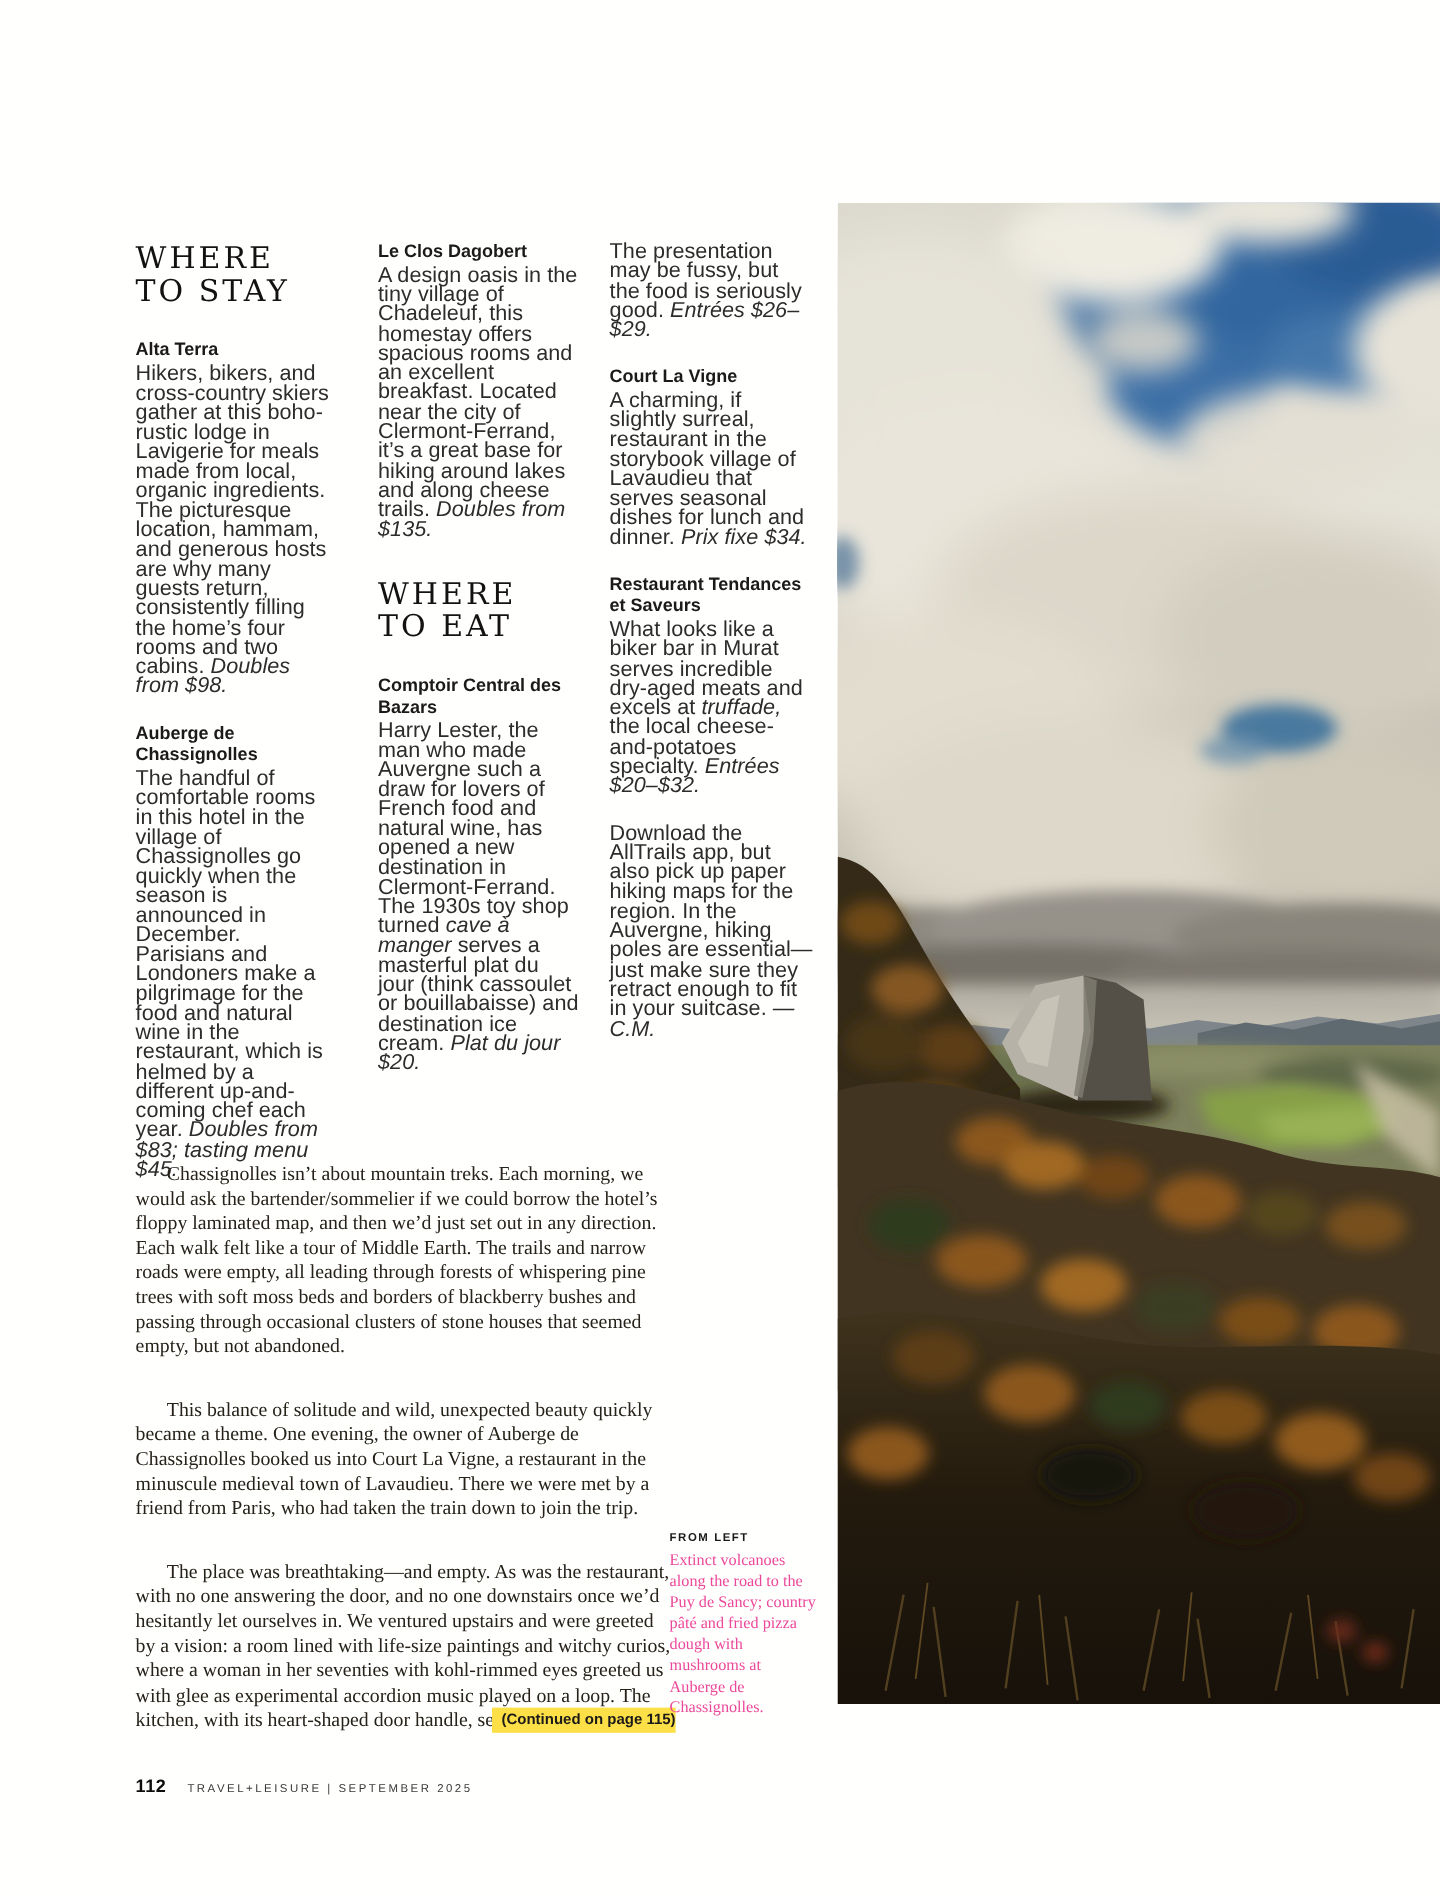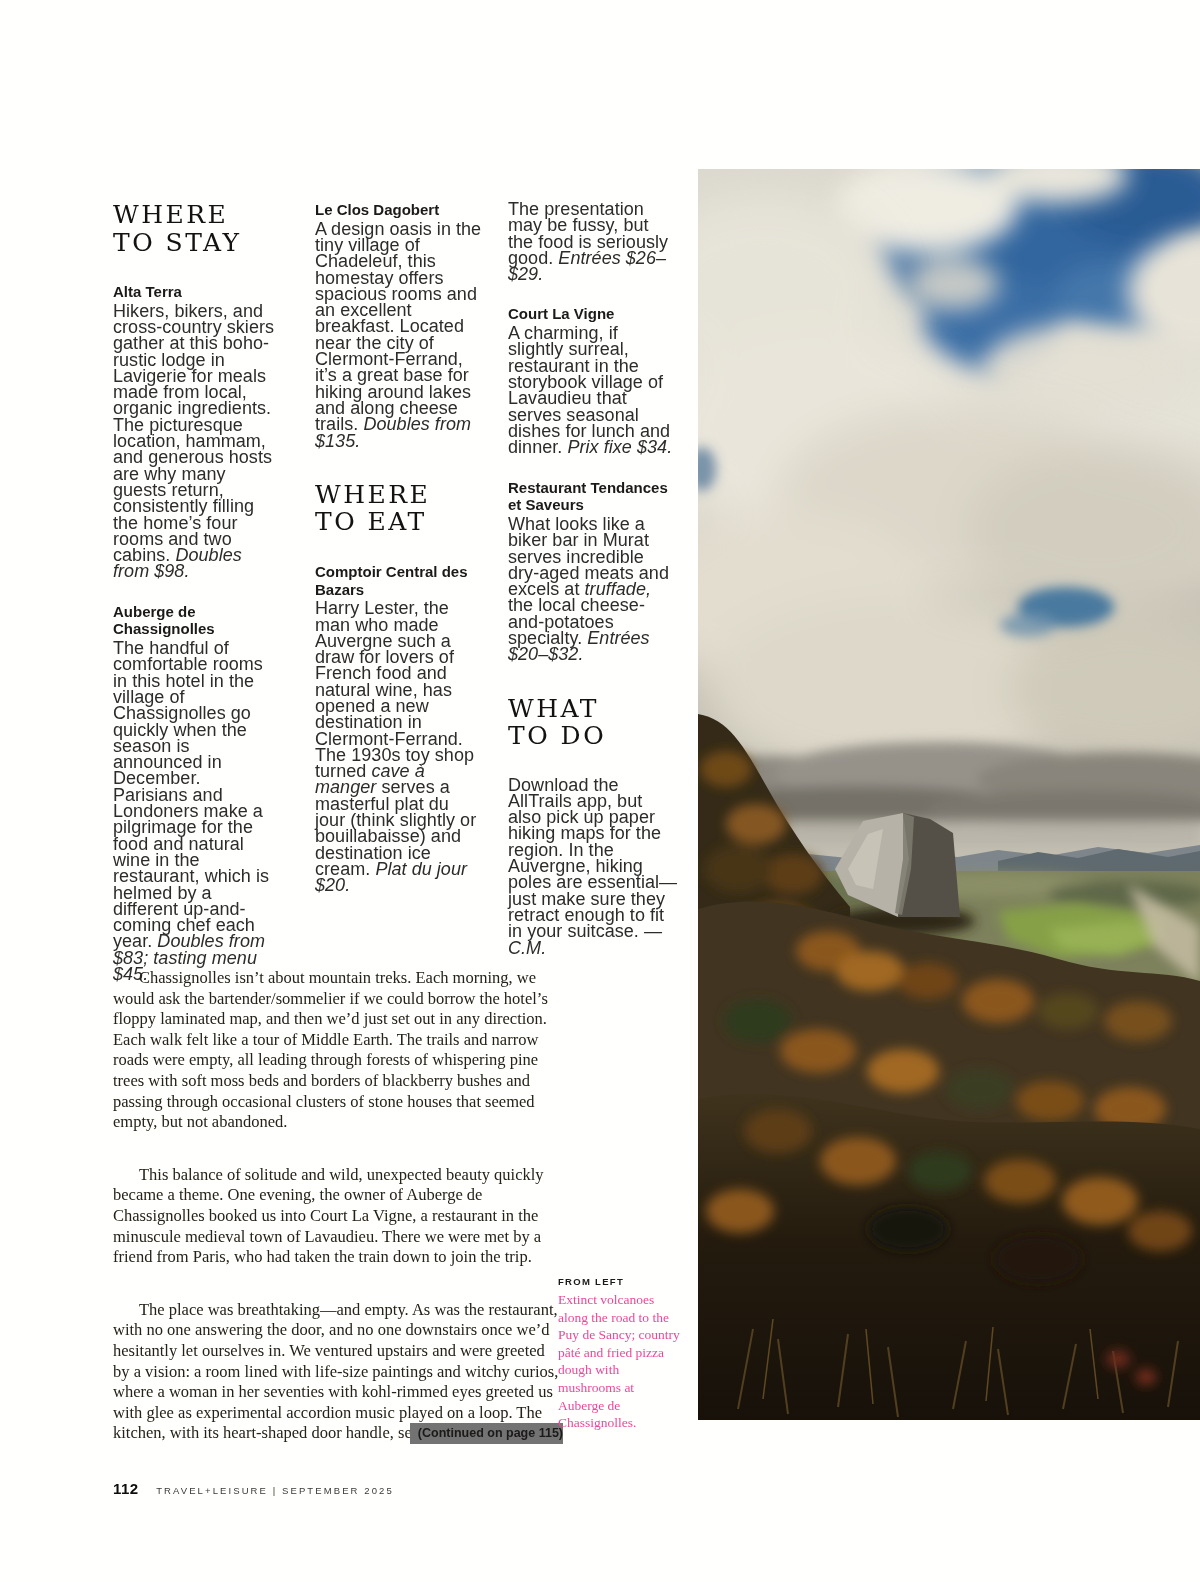--- a/index.html
+++ b/index.html
@@ -16,21 +16,21 @@
   .entry{margin:0 0 23px 0;}
   .entry-name{font-size:15px;font-weight:700;line-height:1.18;margin:0 0 2px 0;color:#1b1a18;}
   .entry-body{font-size:18px;line-height:16.3px;margin:0;letter-spacing:.05px;}
   .entry-body em{font-style:italic;}
   
   .article{position:absolute;left:113px;top:936px;width:450px;
            font-family:"Liberation Serif",serif;font-size:16.5px;line-height:20.6px;color:#262219;}
   .article p{margin:0;}
   .article p.ind{text-indent:26px;margin-top:32px;}
   .continued{position:absolute;right:0;bottom:0;font-family:"Liberation Sans",sans-serif;
-             font-size:12.5px;font-weight:700;color:#1b1a18;background:#737373;padding-left:8px;}
+             font-size:12.5px;font-weight:700;color:#1b1a18;background:#fde047;padding-left:8px;}
   
   .caption{position:absolute;left:558px;top:1276px;width:124px;}
   .caption-label{font-size:9.5px;font-weight:700;letter-spacing:1.3px;color:#1b1a18;margin-bottom:4px;}
   .caption-text{font-family:"Liberation Serif",serif;font-size:13.5px;
                 line-height:17.6px;color:#ec4899;}
   
   .footer{position:absolute;left:113px;top:1480px;white-space:nowrap;}
   .page-num{font-size:15px;font-weight:700;color:#0e0d0c;margin-right:13px;letter-spacing:.5px;}
   .footer-mag{font-size:9.5px;font-weight:400;letter-spacing:2.1px;color:#3b3a37;}
   
@@ -60,42 +60,40 @@
     <div class="entry">
       <h3 class="entry-name">Le Clos Dagobert</h3>
       <p class="entry-body"><span>A design oasis in the tiny village of Chadeleuf, this homestay offers spacious rooms and an excellent breakfast. Located near the city of Clermont-Ferrand, it’s a great base for hiking around lakes and along cheese trails.</span> <em>Doubles from $135.</em></p>
     </div>
 
     <h2 class="display mid">WHERE
 TO EAT</h2>
 
     <div class="entry">
       <h3 class="entry-name">Comptoir Central des Bazars</h3>
-      <p class="entry-body"><span>Harry Lester, the man who made Auvergne such a draw for lovers of French food and natural wine, has opened a new destination in Clermont-Ferrand. The 1930s toy shop turned </span><em>cave à manger</em><span> serves a masterful plat du jour (think slightly or bouillabaisse) and destination ice cream.</span> <em>Plat du jour $20.</em></p>
+      <p class="entry-body"><span>Harry Lester, the man who made Auvergne such a draw for lovers of French food and natural wine, has opened a new destination in Clermont-Ferrand. The 1930s toy shop turned </span><em>cave à manger</em><span> serves a masterful plat du jour (think cassoulet or bouillabaisse) and destination ice cream.</span> <em>Plat du jour $20.</em></p>
     </div>
 
   </div>
 
   <div class="col col3">
     <div class="entry">
       <p class="entry-body"><span>The presentation may be fussy, but the food is seriously good.</span> <em>Entrées $26–$29.</em></p>
     </div>
 
     <div class="entry">
       <h3 class="entry-name">Court La Vigne</h3>
       <p class="entry-body"><span>A charming, if slightly surreal, restaurant in the storybook village of Lavaudieu that serves seasonal dishes for lunch and dinner.</span> <em>Prix fixe $34.</em></p>
     </div>
 
     <div class="entry">
       <h3 class="entry-name">Restaurant Tendances et Saveurs</h3>
       <p class="entry-body"><span>What looks like a biker bar in Murat serves incredible dry-aged meats and excels at </span><em>truffade,</em><span> the local cheese-and-potatoes specialty.</span> <em>Entrées $20–$32.</em></p>
     </div>
 
-    <h2 class="display mid">WHAT
-TO DO</h2>
 
     <div class="entry">
       <p class="entry-body"><span>Download the AllTrails app, but also pick up paper hiking maps for the region. In the Auvergne, hiking poles are essential—just make sure they retract enough to fit in your suitcase.</span> <em>—C.M.</em></p>
     </div>
   </div>
 
   <div class="article">
     <p class="ind">Chassignolles isn’t about mountain treks. Each morning, we would ask the bartender/sommelier if we could borrow the hotel’s floppy laminated map, and then we’d just set out in any direction. Each walk felt like a tour of Middle Earth. The trails and narrow roads were empty, all leading through forests of whispering pine trees with soft moss beds and borders of blackberry bushes and passing through occasional clusters of stone houses that seemed empty, but not abandoned.</p>
     <p class="ind">This balance of solitude and wild, unexpected beauty quickly became a theme. One evening, the owner of Auberge de Chassignolles booked us into Court La Vigne, a restaurant in the minuscule medieval town of Lavaudieu. There we were met by a friend from Paris, who had taken the train down to join the trip.</p>
     <p class="ind">The place was breathtaking—and empty. As was the restaurant, with no one answering the door, and no one downstairs once we’d hesitantly let ourselves in. We ventured upstairs and were greeted by a vision: a room lined with life-size paintings and witchy curios, where a woman in her seventies with kohl-rimmed eyes greeted us with glee as experimental accordion music played on a loop. The kitchen, with its heart-shaped door handle, sent out duck terrine,</p>

